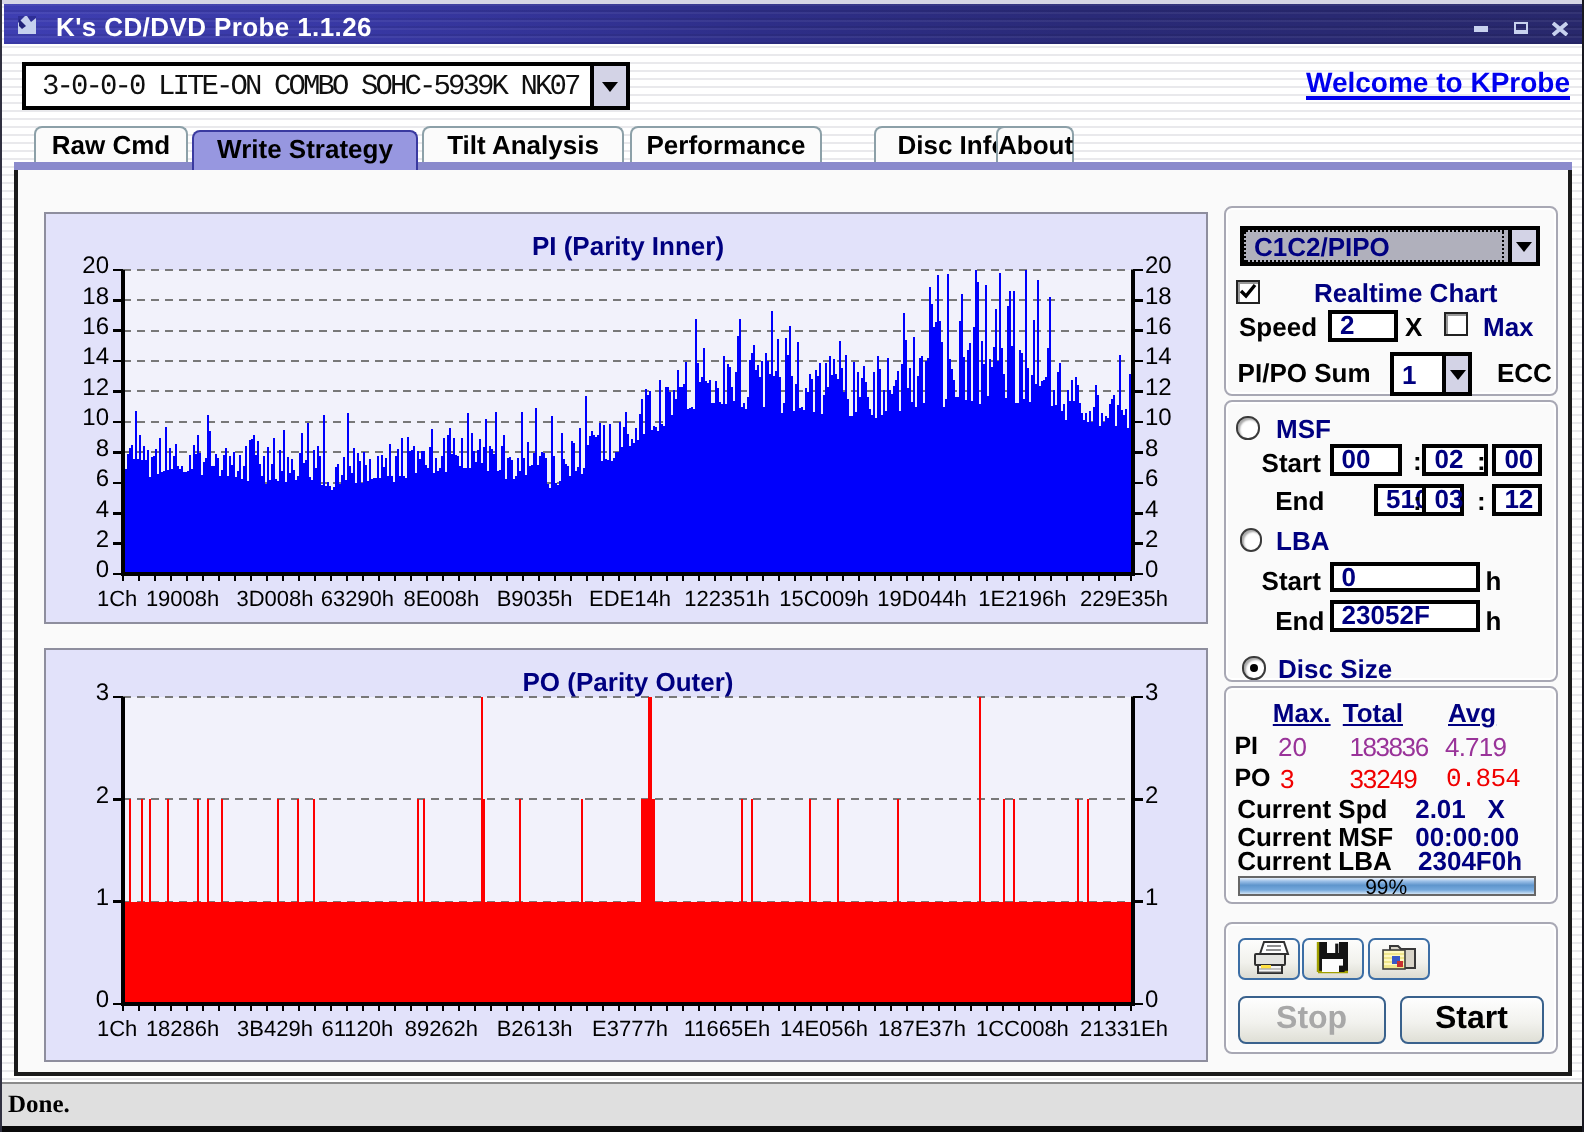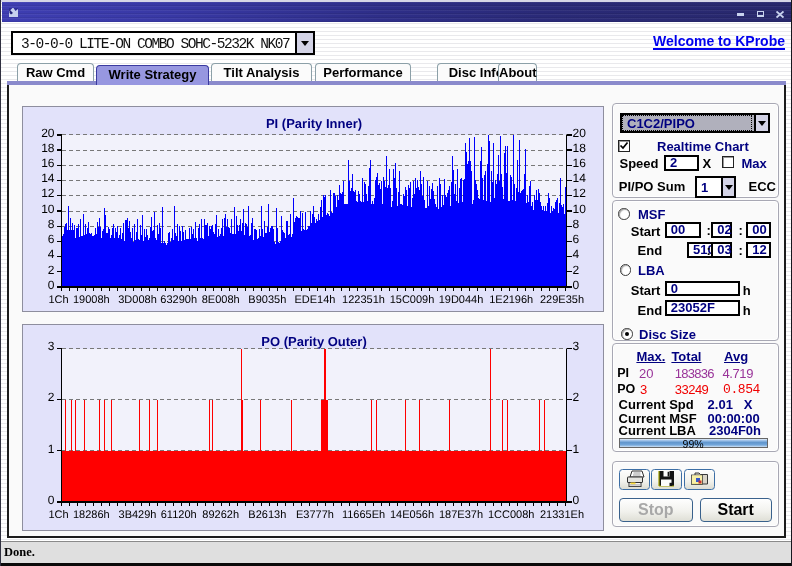--- a/index.html
+++ b/index.html
@@ -35,28 +35,29 @@
 </style></head><body>
 <div id="win">
 <div style="position:absolute;left:0;top:0;right:0;height:2px;background:#d6d6e6;"></div>
 <div id="titlebar">
 <svg id="tbicon" width="9" height="9" viewBox="0 0 9 9">
         <rect x="0" y="0" width="9" height="9" fill="#c6d0ee"></rect>
         <path d="M0 0 L3.5 0 L0 3.5 Z" fill="#2e2e96"></path>
         <path d="M4.5 0 L9 0 L9 1 L6.5 3 Z" fill="#2e2e96"></path>
         <path d="M0.5 1.5 L4 5 L2 6.5 L0.5 5 Z" fill="#23237a"></path>
       </svg>
+<span class="ttl">K's CD/DVD Probe 1.1.26</span>
 <span style="position:absolute;right:47.5px;top:11px;width:6.5px;height:2.5px;background:#c8d2ee;"></span>
 <span style="position:absolute;right:27.5px;top:8.5px;width:7px;height:6.5px;border:1.3px solid #c8d2ee;border-bottom:2.2px solid #c8d2ee;"></span>
 <svg style="position:absolute;right:7.5px;top:8.5px;" width="8" height="7" viewBox="0 0 8 7">
         <path d="M0.5 0.5 L7.5 6.5 M7.5 0.5 L0.5 6.5" stroke="#c8d2ee" stroke-width="1.9"></path>
       </svg>
 </div>
 <div id="drivebox">
-      <span class="txt">3-0-0-0 LITE-ON COMBO SOHC-5232K NK07</span>
+      <span class="txt">3-0-0-0 LITE-ON COMBO SOHC-5939K NK07</span>
       <span class="dd">
         <span class="dda"></span>
       </span>
     </div>
 <span class="link">Welcome to KProbe</span>
 <div class="tab" style="left:16px;width:77px;">Raw Cmd</div>
 <div class="tab" style="left:210px;width:101px;">Tilt Analysis</div>
 <div class="tab" style="left:314px;width:96px;">Performance</div>
 <div class="tab" style="left:412px;width:82px;margin-left:24px;">Disc Info.</div>
 <div class="tab" style="left:497px;width:39px;">About</div>
@@ -357,21 +358,21 @@
         <span style="position:absolute;right:0;top:0;width:13px;height:18px;background:#d3d3e6;border-left:2px solid #000;">
           <span class="dda" style="margin-left:-4px;"></span>
         </span>
       </div>
 <span class="ctl bk" style="left:739.5px;top:94px;">ECC</span>
 <span class="rad" style="left:609.3px;top:123px;"></span>
 <span class="ctl nv" style="left:629px;top:122px;">MSF</span>
 <span class="ctl bk" style="left:621.8px;top:138.5px;">Start</span>
 <span class="tbx" style="left:655.8px;top:137px;width:36px;height:15.5px;">00</span>
 <span class="ctl bk" style="left:697.5px;top:138px;">:</span>
-<span class="tbx" style="left:702.3px;top:137px;width:21px;height:15.5px;text-align:center;">02</span>
+<span class="tbx" style="left:702.3px;top:137px;width:33px;height:15.5px;">02</span>
 <span class="ctl bk" style="left:729.5px;top:138px;">:</span>
 <span class="tbx" style="left:737.2px;top:137px;width:25px;height:15.5px;">00</span>
 <span class="ctl bk" style="left:628.6px;top:158.3px;">End</span>
 <span class="tbx" style="left:678px;top:157px;width:36px;height:15.5px;">510</span>
 <span class="ctl bk" style="left:697.5px;top:158px;">:</span>
 <span class="tbx" style="left:702.3px;top:157px;width:21px;height:15.5px;">03</span>
 <span class="ctl bk" style="left:729.5px;top:158px;">:</span>
 <span class="tbx" style="left:737.2px;top:157px;width:25px;height:15.5px;">12</span>
 <span class="rad" style="left:610.5px;top:179.2px;"></span>
 <span class="ctl nv" style="left:629px;top:178px;">LBA</span>

